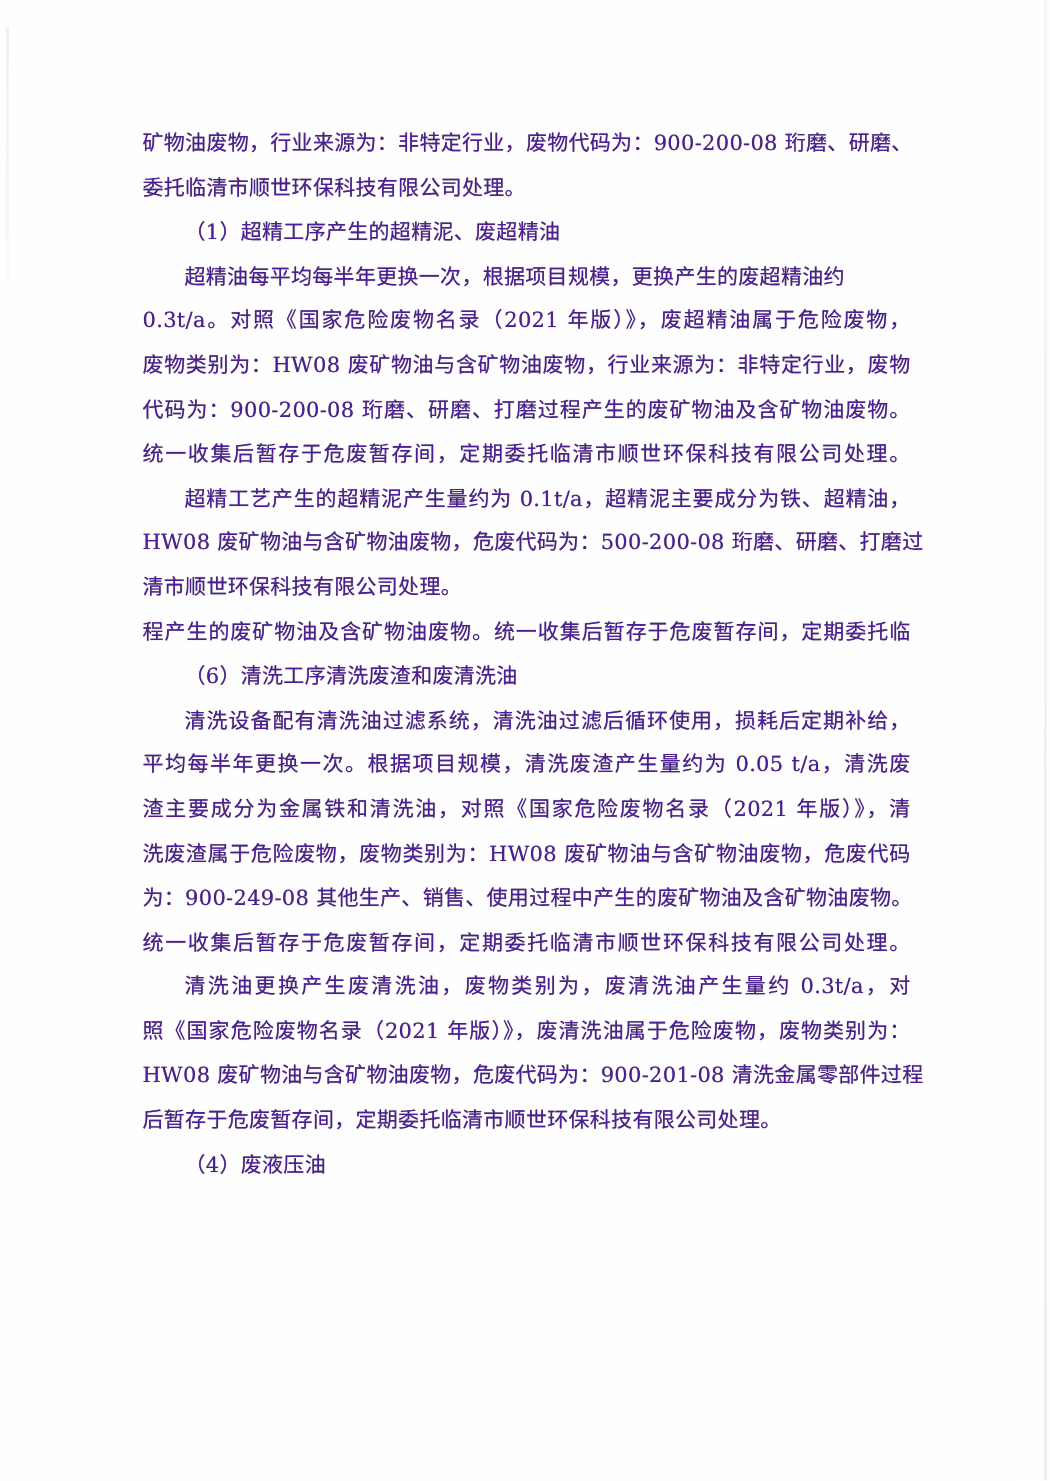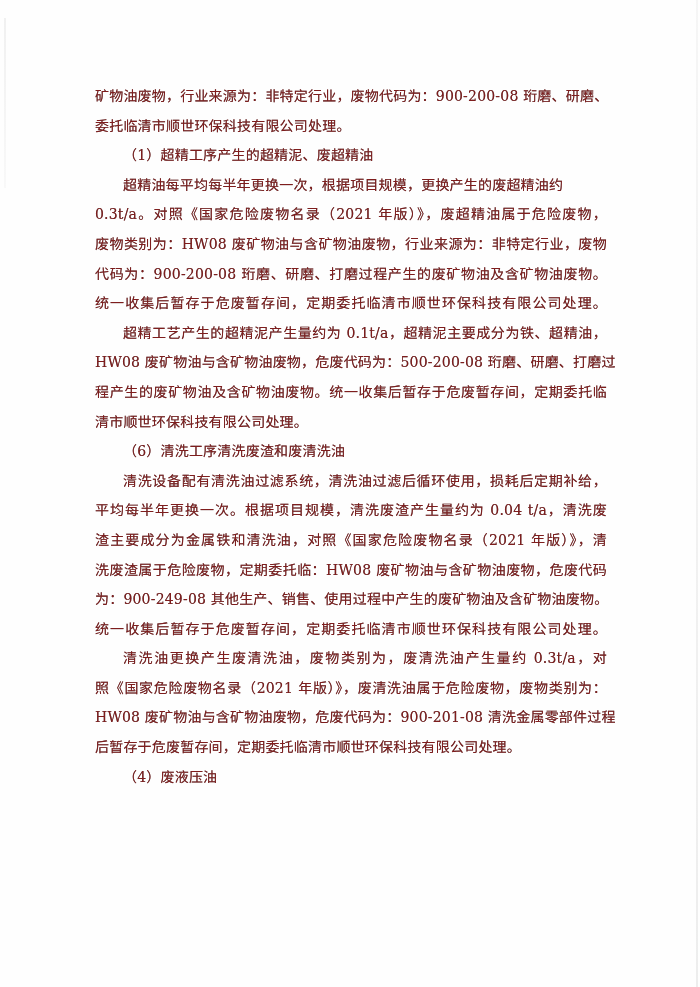--- a/index.html
+++ b/index.html
@@ -37,21 +37,21 @@
   .doc-body {
     position: absolute;
     left: 95px;
     top: 82px;
     width: 512px;
   }
   .doc-line {
     font-size: 14px;
     line-height: 29.6px;
     height: 29.6px;
-    color: #7f1d1d;
+    color: #4c1d95;
     white-space: nowrap;
     text-align: justify;
     letter-spacing: 0.2px;
     text-shadow: 0 0 0.5px rgba(59, 59, 59, 0.75);
   }
   .doc-line.justify {
     text-align-last: justify;
   }
   .doc-line.nojustify {
     text-align-last: left;
@@ -70,27 +70,27 @@
       <div class="doc-line justify">矿物油废物，行业来源为：非特定行业，废物代码为：900-200-08 珩磨、研磨、</div>
       <div class="doc-line nojustify">委托临清市顺世环保科技有限公司处理。</div>
       <div class="doc-line indent nojustify">（1）超精工序产生的超精泥、废超精油</div>
       <div class="doc-line indent nojustify">超精油每平均每半年更换一次，根据项目规模，更换产生的废超精油约</div>
       <div class="doc-line justify">0.3t/a。对照《国家危险废物名录（2021 年版）》，废超精油属于危险废物，</div>
       <div class="doc-line justify">废物类别为：HW08 废矿物油与含矿物油废物，行业来源为：非特定行业，废物</div>
       <div class="doc-line justify">代码为：900-200-08 珩磨、研磨、打磨过程产生的废矿物油及含矿物油废物。</div>
       <div class="doc-line justify">统一收集后暂存于危废暂存间，定期委托临清市顺世环保科技有限公司处理。</div>
       <div class="doc-line indent justify">超精工艺产生的超精泥产生量约为 0.1t/a，超精泥主要成分为铁、超精油，</div>
       <div class="doc-line justify">HW08 废矿物油与含矿物油废物，危废代码为：500-200-08 珩磨、研磨、打磨过</div>
+      <div class="doc-line nojustify">清市顺世环保科技有限公司处理。</div>
       <div class="doc-line justify">程产生的废矿物油及含矿物油废物。统一收集后暂存于危废暂存间，定期委托临</div>
-      <div class="doc-line nojustify">清市顺世环保科技有限公司处理。</div>
       <div class="doc-line indent nojustify">（6）清洗工序清洗废渣和废清洗油</div>
       <div class="doc-line indent justify">清洗设备配有清洗油过滤系统，清洗油过滤后循环使用，损耗后定期补给，</div>
-      <div class="doc-line justify">平均每半年更换一次。根据项目规模，清洗废渣产生量约为 0.04 t/a，清洗废</div>
+      <div class="doc-line justify">平均每半年更换一次。根据项目规模，清洗废渣产生量约为 0.05 t/a，清洗废</div>
       <div class="doc-line justify">渣主要成分为金属铁和清洗油，对照《国家危险废物名录（2021 年版）》，清</div>
-      <div class="doc-line justify">洗废渣属于危险废物，定期委托临：HW08 废矿物油与含矿物油废物，危废代码</div>
+      <div class="doc-line justify">洗废渣属于危险废物，废物类别为：HW08 废矿物油与含矿物油废物，危废代码</div>
       <div class="doc-line justify">为：900-249-08 其他生产、销售、使用过程中产生的废矿物油及含矿物油废物。</div>
       <div class="doc-line justify">统一收集后暂存于危废暂存间，定期委托临清市顺世环保科技有限公司处理。</div>
       <div class="doc-line indent justify">清洗油更换产生废清洗油，废物类别为，废清洗油产生量约 0.3t/a，对</div>
       <div class="doc-line justify">照《国家危险废物名录（2021 年版）》，废清洗油属于危险废物，废物类别为：</div>
       <div class="doc-line justify">HW08 废矿物油与含矿物油废物，危废代码为：900-201-08 清洗金属零部件过程</div>
       <div class="doc-line nojustify">后暂存于危废暂存间，定期委托临清市顺世环保科技有限公司处理。</div>
       <div class="doc-line indent nojustify">（4）废液压油</div>
     </div>
 </div>
 

